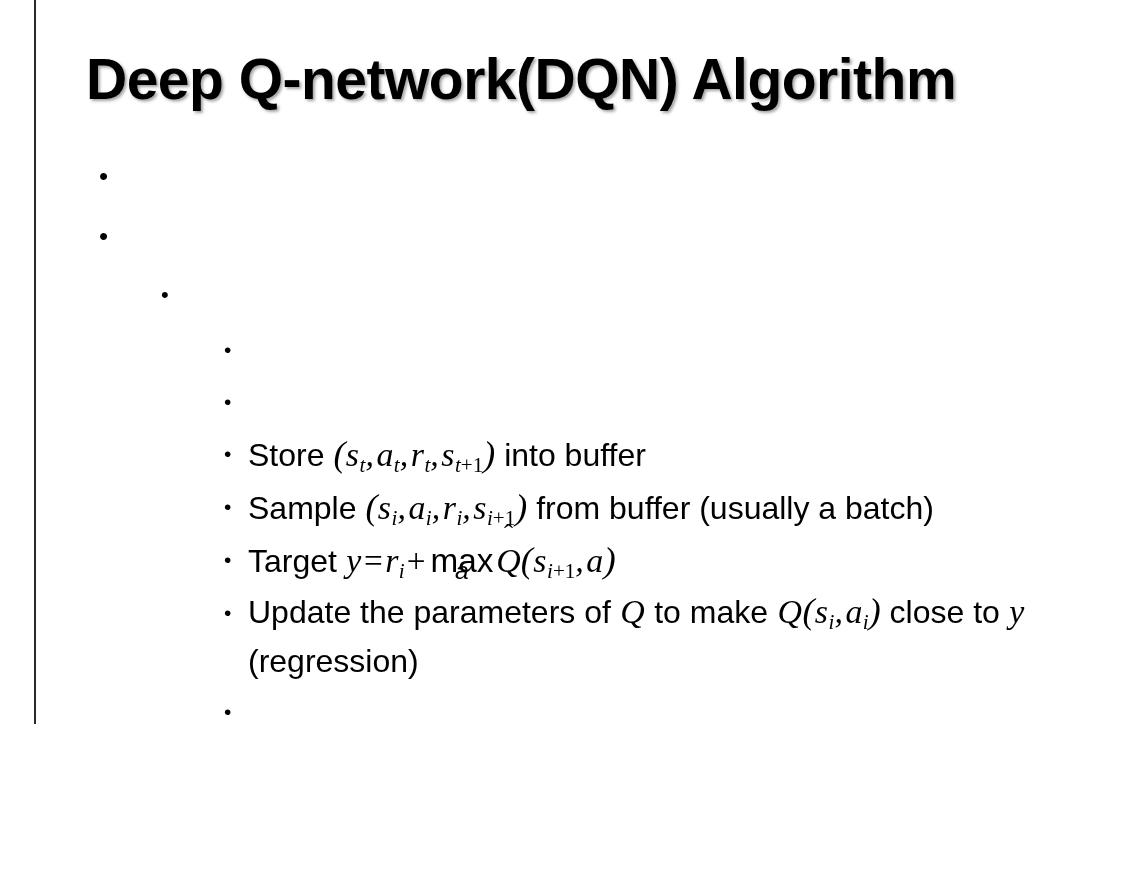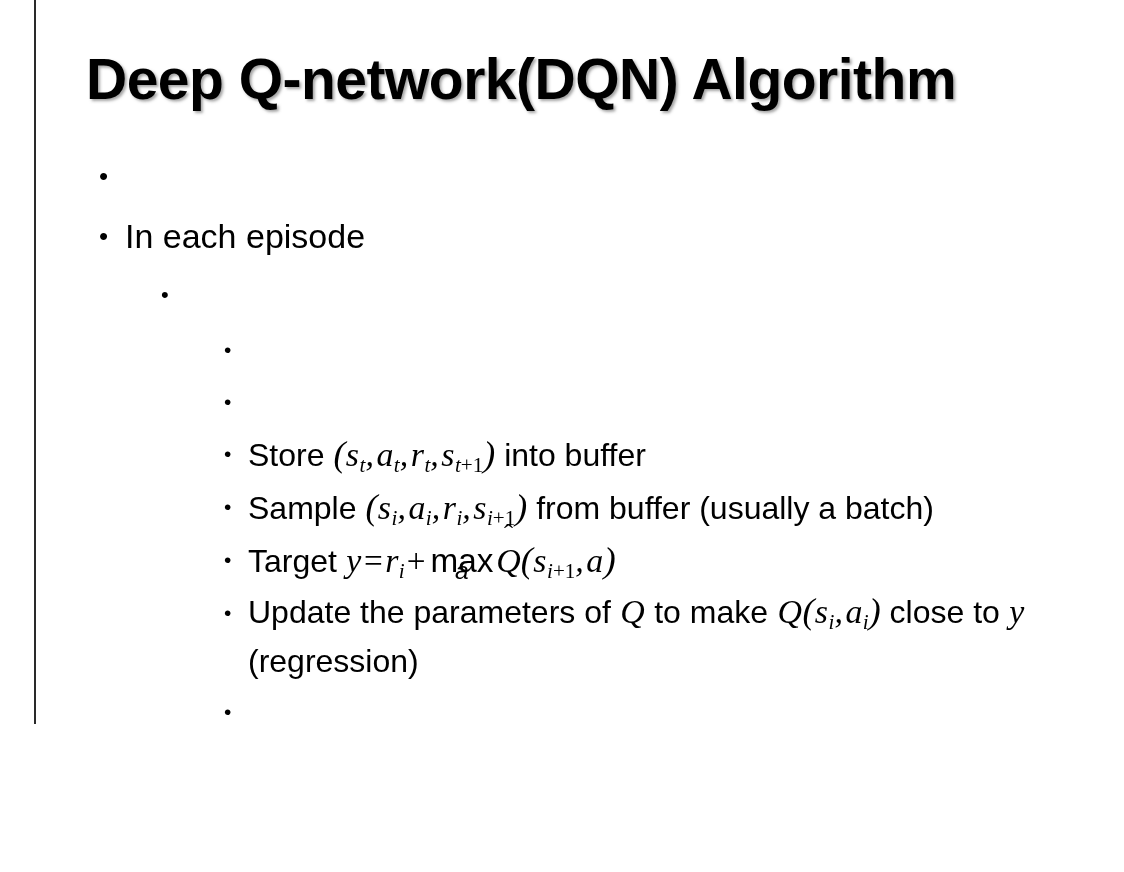--- a/index.html
+++ b/index.html
@@ -191,21 +191,20 @@
   <div class="slide-title">Deep Q-network(DQN) Algorithm</div>
 
   <div class="body-area">
 
     <div class="bullet-row lvl1">
       <span class="bullet-mark">•</span>
     </div>
 
     <div class="bullet-row lvl1">
       <span class="bullet-mark">•</span>
-      <span class="bullet-text">In each episode</span>
     </div>
 
     <div class="bullet-row lvl2">
       <span class="bullet-mark">•</span>
     </div>
 
     <div class="bullet-row lvl3">
       <span class="bullet-mark">•</span>
     </div>
 

